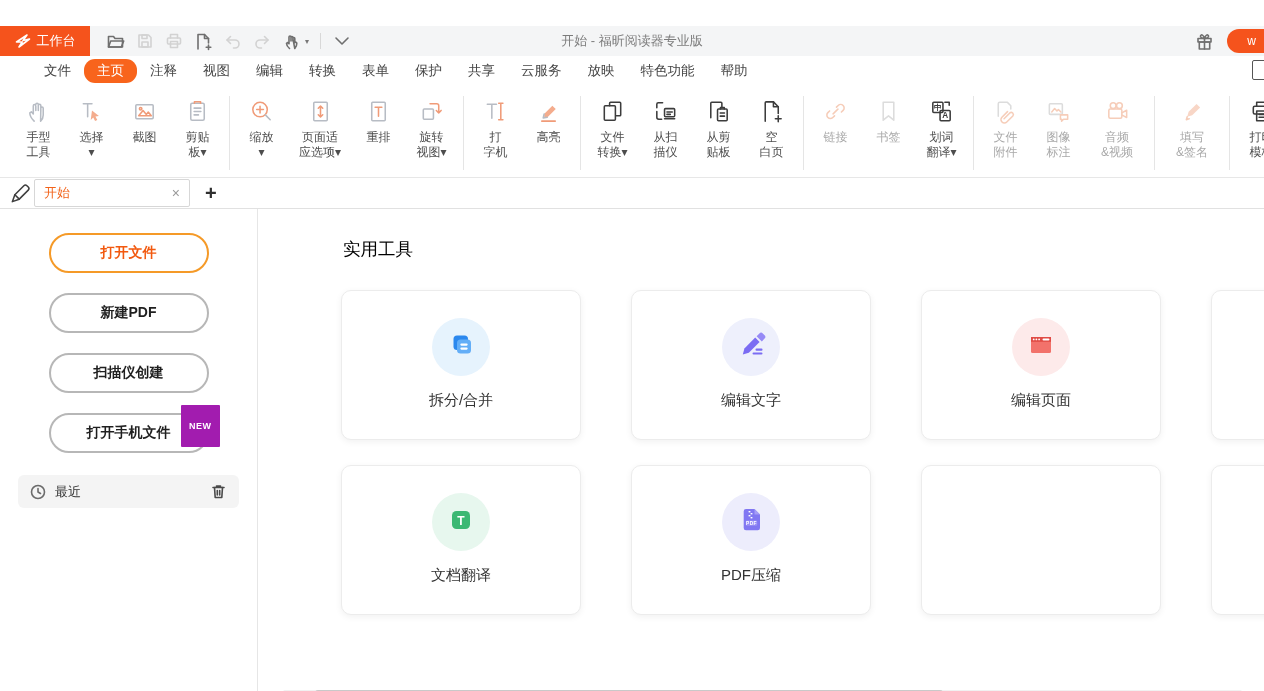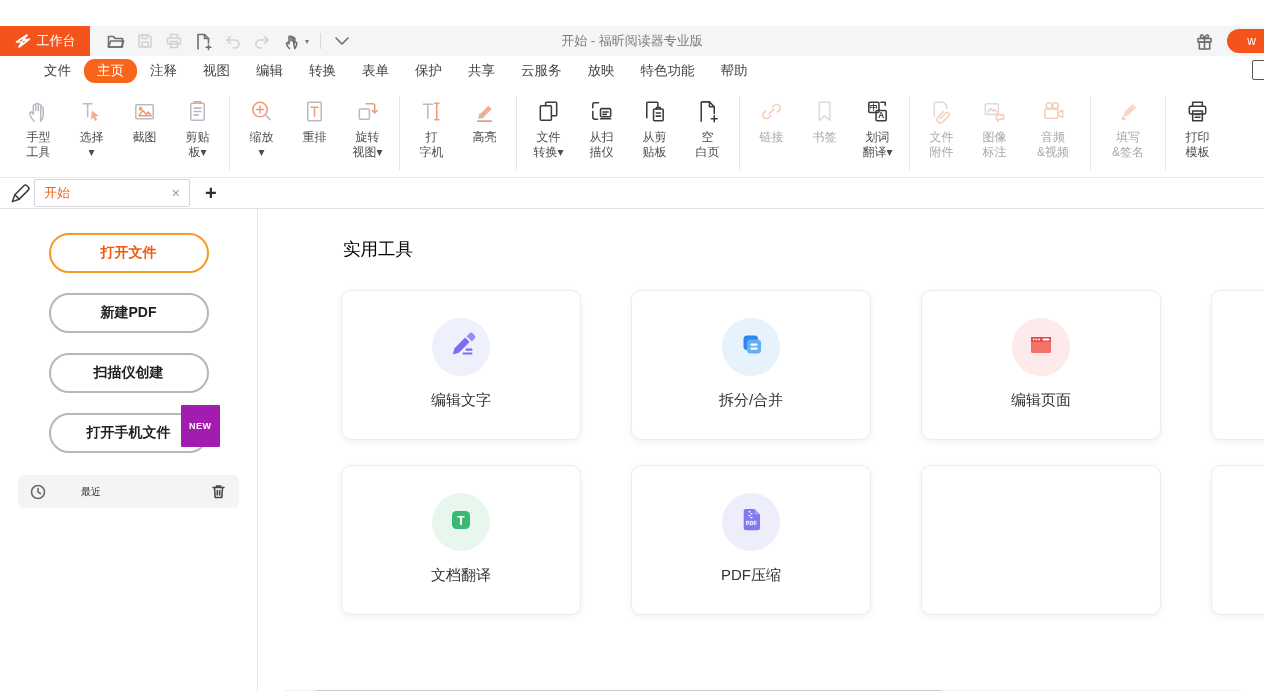--- a/index.html
+++ b/index.html
@@ -54,21 +54,21 @@
   .bodyrow{display:flex;height:508px;}
   .sidebar{width:258px;flex:0 0 auto;border-right:1px solid #e6e6e6;padding-top:24px;box-sizing:border-box;}
   .sbtn{width:160px;height:40px;box-sizing:border-box;border:2px solid #b7b7b7;border-radius:21px;display:flex;
         align-items:center;justify-content:center;font-size:14px;font-weight:bold;color:#1f1f1f;
         margin:0 auto 20px;position:relative;cursor:pointer;background:#fff;}
   .sbtn.primary{border-color:#f59a28;color:#f2590f;}
   .badge{position:absolute;top:-10px;right:-13px;background:#a21caf;color:#fff;font-size:9px;font-weight:bold;
          padding:16px 8px;border-radius:1px;letter-spacing:.5px;}
   .recent{margin:22px 18px 0;background:#f4f4f4;border-radius:6px;height:33px;display:flex;align-items:center;
           padding:0 12px;gap:9px;cursor:pointer;}
-  .recent-label{font-size:10px;color:#333;margin-left:26px;}
+  .recent-label{font-size:13px;color:#333;}
   .recent .trash{margin-left:auto;color:#4a4a4a;cursor:pointer;}
   .clock{color:#6b6b6b;}
   
   .main{flex:1;position:relative;overflow:hidden;padding:26px 0 0 83px;box-sizing:border-box;}
   .section-title{font-size:17.5px;color:#000000;font-weight:500;margin:2px;}
   .grid{display:flex;flex-wrap:wrap;width:1170px;gap:25px 50px;margin-top:29px;}
   .card{width:240px;height:150px;box-sizing:border-box;background:#fff;border:1px solid #ececec;border-radius:10px;
         box-shadow:0 2px 7px rgba(0,0,0,.06);display:flex;flex-direction:column;align-items:center;cursor:pointer;}
   .circle{width:58px;height:58px;border-radius:50%;margin-top:27px;display:flex;align-items:center;justify-content:center;}
   .c1{background:#eef0fc;} .c2{background:#e6f3fd;} .c3{background:#fdeaea;} .c5{background:#e7f7ee;} .c6{background:#ededfc;}
@@ -241,20 +241,32 @@
             <circle class="a" cx="12.5" cy="12" r="7.5"></circle>
             <path class="a" d="M12.5 8.5v7M9 12h7"></path>
             <path d="M18 17.5l5 5"></path>
           </svg>
         </span>
       <span class="rlbl">
           <span>缩放</span>
           <span>▾</span>
         </span>
     </div>
+    <div class="rbtn warm wide">
+      <span class="ic ric">
+          <svg width="27" height="27" viewBox="0 0 28 28">
+            <rect x="7" y="4.5" width="14" height="19" rx="1"></rect>
+            <path class="a" d="M14 8.5v11M11.7 10.6L14 8.3l2.3 2.3M11.7 17.4L14 19.7l2.3-2.3"></path>
+          </svg>
+        </span>
+      <span class="rlbl">
+          <span>页面适</span>
+          <span>应选项▾</span>
+        </span>
+    </div>
     <div class="rbtn warm">
       <span class="ic ric">
           <svg width="27" height="27" viewBox="0 0 28 28">
             <rect x="7" y="4.5" width="14" height="19" rx="1"></rect>
             <path class="a" d="M10.5 9.5h7M14 9.5V19"></path>
           </svg>
         </span>
       <span class="rlbl">
           <span>重排</span>
           <span></span>
@@ -521,47 +533,47 @@
               <path d="M7.3 7.5v4.5M9.7 7.5v4.5"></path>
             </svg>
         </span>
       </div>
     </div>
 
     <div class="main">
       <h2 class="section-title">实用工具</h2>
 
       <div class="grid">
+
+        <div class="card">
+          <div class="circle c2">
+            <span>
+              <svg width="34" height="34" viewBox="0 0 34 34">
+                  <rect x="9.5" y="7.5" width="14.5" height="14.5" rx="3.5" fill="#2b88ee"></rect>
+                  <rect x="13" y="11.5" width="14" height="14" rx="3.5" fill="#63aef7"></rect>
+                  <rect x="16.3" y="15.4" width="7.4" height="2.3" rx="1.1" fill="#fff"></rect>
+                  <rect x="16.3" y="19.4" width="7.4" height="2.3" rx="1.1" fill="#fff"></rect>
+                </svg>
+            </span>
+          </div>
+          <div class="clabel">拆分/合并</div>
+        </div>
 
         <div class="card">
           <div class="circle c1">
             <span>
               <svg width="34" height="34" viewBox="0 0 34 34">
                   <path d="M22.6 8.2l2.8-2.8a2.4 2.4 0 0 1 3.4 0l1.8 1.8a2.4 2.4 0 0 1 0 3.4l-2.8 2.8z" fill="#968af6"></path>
                   <path d="M21.2 9.6L10.4 20.4 8.8 26.4l6-1.6L25.6 14z" fill="#7b6cf3"></path>
                   <rect x="21.5" y="20.6" width="7" height="2.1" rx="1" fill="#7b6cf3"></rect>
                   <rect x="18.5" y="24.4" width="10" height="2.1" rx="1" fill="#7b6cf3"></rect>
                 </svg>
             </span>
           </div>
           <div class="clabel">编辑文字</div>
-        </div>
-
-        <div class="card">
-          <div class="circle c2">
-            <span>
-              <svg width="34" height="34" viewBox="0 0 34 34">
-                  <rect x="9.5" y="7.5" width="14.5" height="14.5" rx="3.5" fill="#2b88ee"></rect>
-                  <rect x="13" y="11.5" width="14" height="14" rx="3.5" fill="#63aef7"></rect>
-                  <rect x="16.3" y="15.4" width="7.4" height="2.3" rx="1.1" fill="#fff"></rect>
-                  <rect x="16.3" y="19.4" width="7.4" height="2.3" rx="1.1" fill="#fff"></rect>
-                </svg>
-            </span>
-          </div>
-          <div class="clabel">拆分/合并</div>
         </div>
 
         <div class="card">
           <div class="circle c3">
             <span>
               <svg width="34" height="34" viewBox="0 0 34 34">
                   <rect x="7" y="9" width="20" height="16" rx="1.5" fill="#f2726b"></rect>
                   <path d="M7 9h20v4.8H7z" fill="#e04b45"></path>
                   <circle cx="9.7" cy="11.4" r="0.9" fill="#fff"></circle>
                   <circle cx="12.4" cy="11.4" r="0.9" fill="#fff"></circle>

